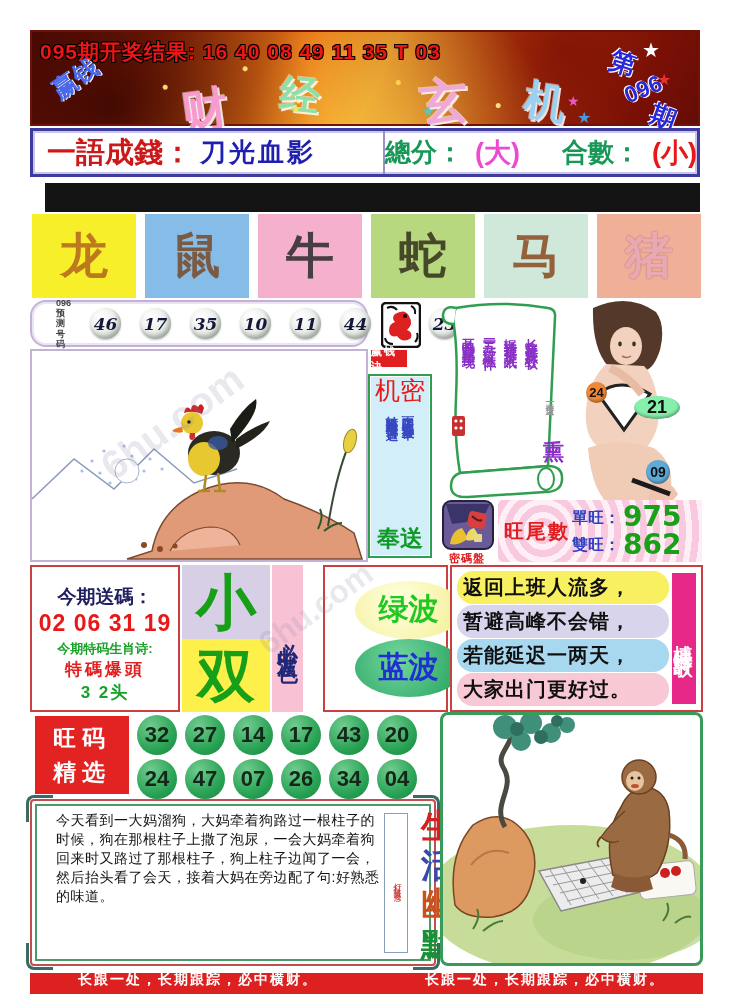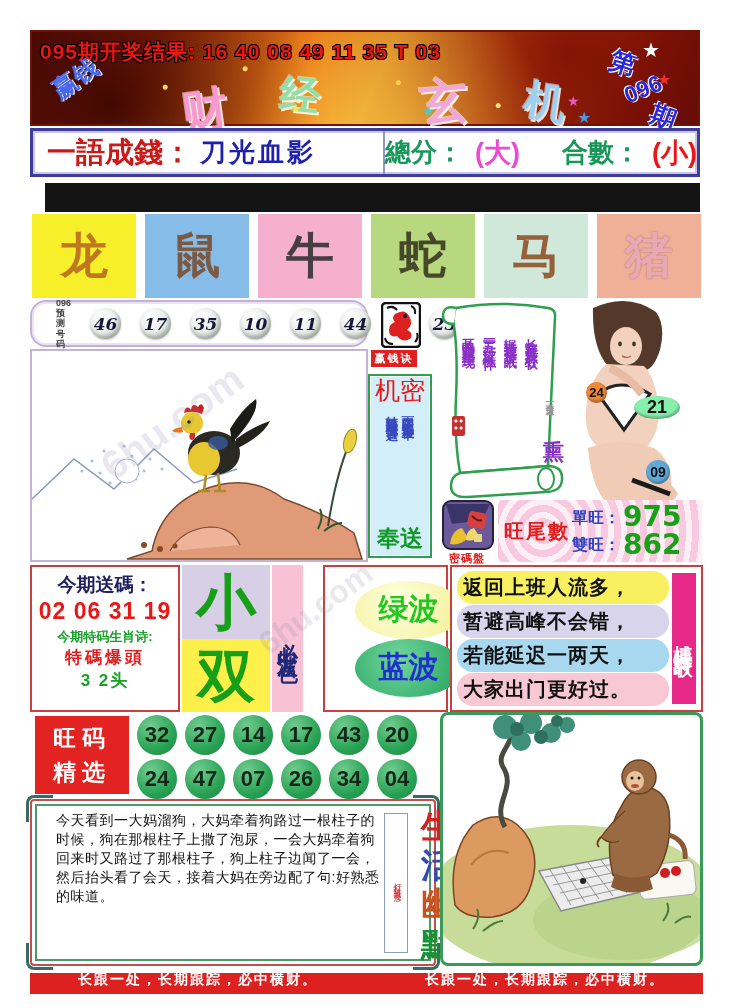--- a/index.html
+++ b/index.html
@@ -75,21 +75,21 @@
   .tailpanel{left:498px;top:500px;width:204px;height:62px;display:flex;align-items:center;box-sizing:border-box;padding:0 2px 0 6px;
       background:
         repeating-radial-gradient(circle at 22% 50%, rgba(255,255,255,.55) 0 6px, rgba(246,186,214,.55) 6px 13px),
         #fbdce9;}
   .tailtitle{color:#e02020;font-size:20px;font-weight:bold;font-family:"DejaVu Serif",serif;letter-spacing:2px;width:68px;}
   .taillabels div{color:#3040c0;font-size:16px;font-weight:bold;line-height:27px;white-space:nowrap;}
   .tailvalues div{color:#18a018;font-size:28px;font-weight:bold;line-height:28px;font-family:"DejaVu Sans",sans-serif;margin-left:3px;}
   
   .rbox{box-sizing:border-box;border:2px solid #c84040;background:#fff;}
   .sendbox{left:30px;top:565px;width:150px;height:147px;text-align:center;padding-top:5px;}
-  .send-title{color:#202060;font-size:19px;font-weight:bold;}
+  .send-title{color:#202060;font-size:19px;font-weight:bold;margin-top:12px;}
   .send-nums{color:#e81818;font-size:23px;font-weight:bold;letter-spacing:1px;}
   .send-poemlbl{color:#18a028;font-size:13px;font-weight:bold;margin-top:3px;}
   .send-poem{color:#e81818;font-size:18px;font-weight:bold;font-family:"DejaVu Serif",serif;}
   .send-tiplbl{color:#e02020;font-size:17px;font-weight:bold;font-family:"DejaVu Serif",serif;letter-spacing:3px;}
   .send-tipval{color:#18a028;font-size:17px;font-weight:bold;letter-spacing:2px;}
   .sizetop{left:182px;top:565px;width:88px;height:74px;background:#d6cfe6;display:flex;align-items:center;justify-content:center;}
   .sizebottom{left:182px;top:639px;width:88px;height:73px;background:#fdf04a;display:flex;align-items:center;justify-content:center;}
   .biggreen{color:#17a017;font-size:60px;font-weight:bold;font-family:"DejaVu Serif",serif;line-height:1;}
   .sidecol{left:272px;top:565px;width:31px;height:147px;background:#f8c2d4;writing-mode:vertical-rl;display:flex;align-items:center;justify-content:center;
       color:#202878;font-size:21px;font-weight:bold;letter-spacing:7px;font-family:"DejaVu Serif",serif;}
@@ -249,21 +249,21 @@
       <path d="M174,124 L172,140 M186,122 L188,140 M166,140 h12 M182,140 h12" stroke="#b08a20" stroke-width="2.5" fill="none"></path>
     </svg>
   </div>
 
   <svg class="abs" style="left:381px;top:302px;" width="40" height="46" viewBox="0 0 40 46">
     <rect x="1" y="1" width="38" height="44" rx="4" fill="#fff" stroke="#111" stroke-width="2.5"></rect>
     <path d="M6,6 q6,-3 10,2 M30,4 q5,2 4,8 M4,36 q1,6 8,6 M34,40 q4,-4 2,-9" stroke="#111" stroke-width="2" fill="none"></path>
     <path d="M14,12 q10,-6 14,2 q5,8 -2,14 q6,2 4,8 q-8,6 -14,-2 q-8,2 -8,-6 q0,-6 6,-8 q-4,-4 0,-8 Z" fill="#dd2020"></path>
     <circle cx="24" cy="14" r="2" fill="#111"></circle>
   </svg>
-  <div class="abs sealbanner" style="left:371px;top:350px;width:46px;height:17px;">赢钱诀</div>
+  <div class="abs sealbanner" style="left:371px;top:350px;width:36px;height:17px;">赢钱诀</div>
 
   <div class="abs secret">
     <div class="secret-title">机密</div>
     <div class="secret-cols">
       <div>雨阴天气添被单，</div>
       <div>转眼又需把日遮。</div>
     </div>
     <div class="secret-foot">奉送</div>
   </div>
 

